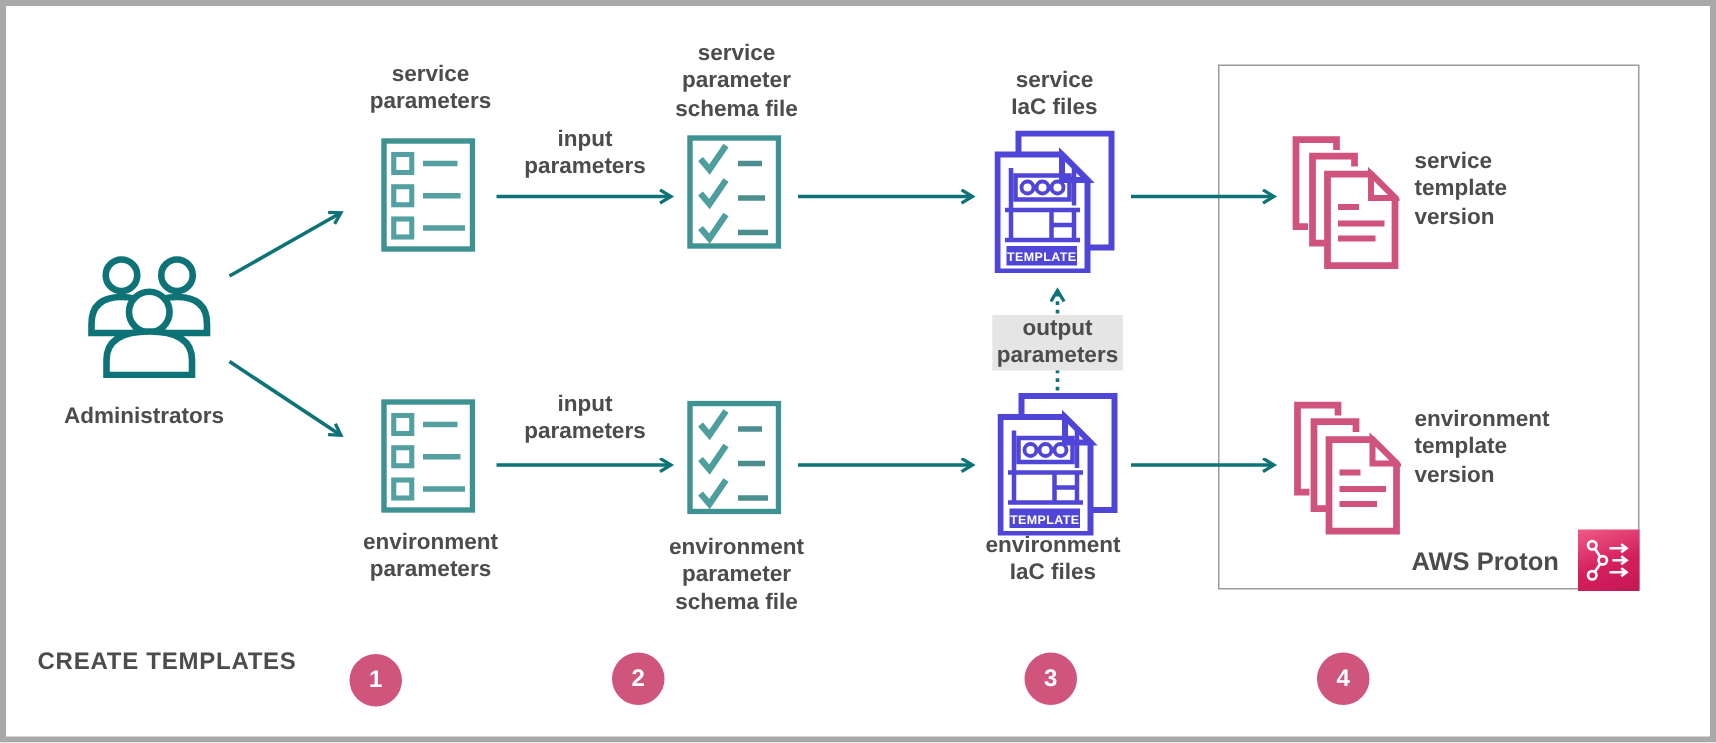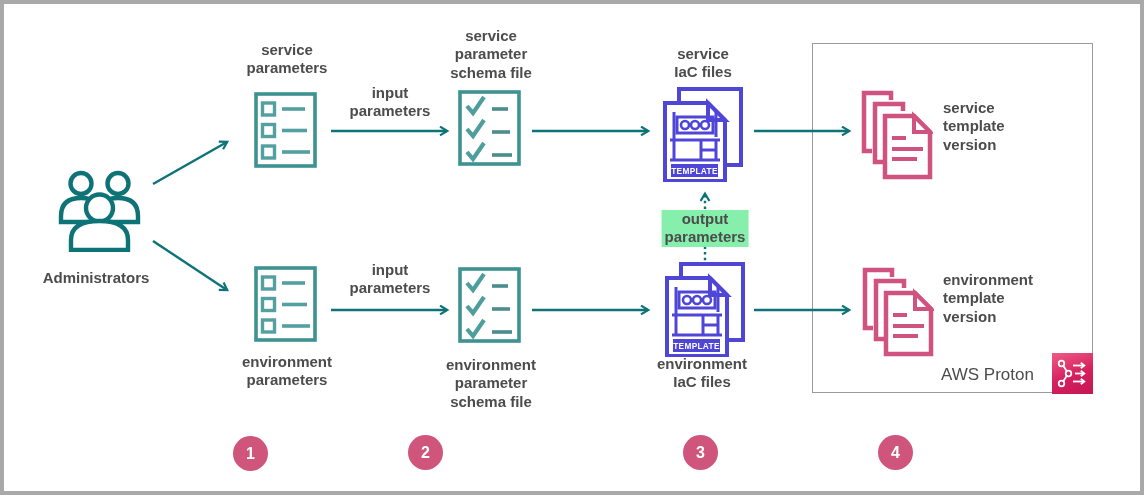--- a/index.html
+++ b/index.html
@@ -7,30 +7,30 @@
     position:relative;width:1144px;height:495px;background:#fff;
     font-family:"Liberation Sans",sans-serif;overflow:hidden;
   }
   .frame{position:absolute;inset:0;border:4px solid #a9a9a9;pointer-events:none;z-index:60;}
   .lbl{
     position:absolute;color:#4c4c4c;font-weight:bold;font-size:15px;
     line-height:1.22;text-align:center;white-space:pre-line;z-index:30;
   }
   .lbl.center{transform:translateX(-50%);}
   .lbl.left-align{text-align:left;}
-  .lbl.bg{background:#86efac;padding:0 3px;}
+  .lbl.bg{background:#e5e5e5;padding:0 3px;}
   .caption{
     position:absolute;left:25px;top:433px;color:#4c4c4c;font-weight:bold;
     font-size:16px;letter-spacing:.5px;z-index:30;
   }
   .proton-box{
     position:absolute;left:812px;top:43px;width:281px;height:350px;
     border:1px solid #9b9b9b;box-sizing:border-box;z-index:5;background:#fff;
   }
-  .aws-label{position:absolute;left:941px;top:365px;font-size:17px;font-weight:normal;color:#4c4c4c;z-index:30;}
+  .aws-label{position:absolute;left:941px;top:365px;font-size:17px;font-weight:bold;color:#4c4c4c;z-index:30;}
   .arrows{position:absolute;left:0;top:0;z-index:10;}
   .icon{position:absolute;z-index:20;}
   .step{
     position:absolute;width:35px;height:35px;border-radius:50%;
     background:#cf557c;color:#fff;font-weight:bold;font-size:16px;
     display:flex;align-items:center;justify-content:center;z-index:30;
   }
   .proton-icon{
     position:absolute;left:1052px;top:353px;width:41px;height:41px;
     background:linear-gradient(160deg,#ee5b86 0%,#d51f5e 55%,#c41753 100%);
@@ -248,20 +248,21 @@
 IaC files</div>
   <div class="lbl left-align" style="left:943px;top:271px">environment
 template
 version</div>
 
   <div class="lbl center bg" style="left:705px;top:210px">output
 parameters</div>
 
   <div class="aws-label">AWS Proton</div>
 
+  <div class="caption">CREATE TEMPLATES</div>
 
   <div class="step" style="left:233px;top:436px">1</div>
   <div class="step" style="left:408px;top:435px">2</div>
   <div class="step" style="left:683px;top:435px">3</div>
   <div class="step" style="left:878px;top:435px">4</div>
 
   <div class="frame"></div>
 </div>
 
 </body></html>

